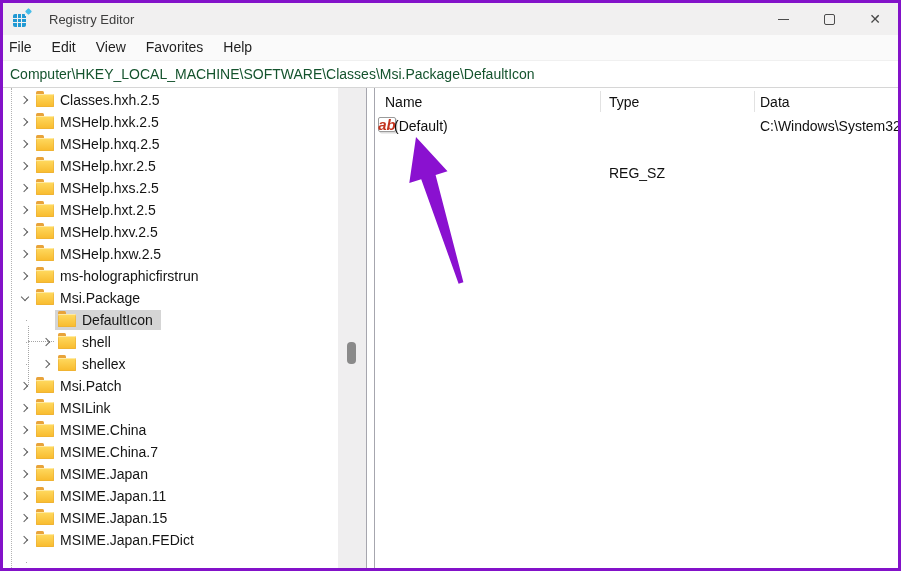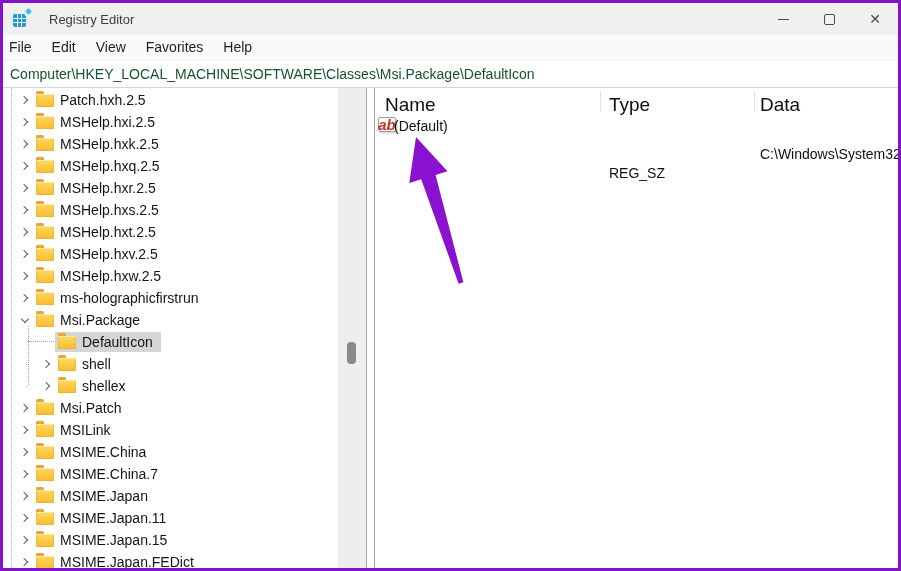--- a/index.html
+++ b/index.html
@@ -75,35 +75,35 @@
   .dot-sib  { position:absolute; left:23px; top:12px; bottom:0; width:1px;
               background:repeating-linear-gradient(to bottom, #a9a9a9 0 1px, transparent 1px 22px); }
   .dot-child-v { position:absolute; left:25px; top:238px; height:59px; width:0; border-left:1px dotted #a5a5a5; }
   .dot-child-h { position:absolute; left:25px; top:253px; width:26px; height:0; border-top:1px dotted #a5a5a5; }
   .vscroll { position:absolute; top:0; right:0; width:28px; height:100%; background:#efeeef; }
   .vthumb { position:absolute; left:9px; top:254px; width:9px; height:22px; background:#8a8a8a; border-radius:4px; }
   .splitter { width:7px; flex:none; background:#fff; border-left:1px solid #a6a6ae; border-right:1px solid #a6a6ae; cursor:col-resize; }
   
   .right-pane { flex:1; position:relative; background:#fff; overflow:hidden; }
   .cols-header { position:relative; height:27px; }
-  .col-label { position:absolute; top:6px; font-size:19px; color:#0f0f0f; }
+  .col-label { position:absolute; top:6px; font-size:14px; color:#0f0f0f; }
   .col-name { left:10px; } .col-type { left:234px; } .col-data { left:385px; }
   .col-sep { position:absolute; top:3px; height:21px; width:0; border-left:1px solid #e2e2e2; }
   .sep1 { left:225px; } .sep2 { left:379px; }
   .vrow { position:relative; height:22px; }
   .ab-icon {
     position:absolute; left:3px; top:2px; width:18px; height:15px; box-sizing:border-box;
     background:#fff; border:1px solid #9b9b9b; border-radius:2px;
     color:#c3331e; font-weight:bold; font-style:italic; font-size:15px;
     display:flex; align-items:center; justify-content:center;
     box-shadow:1.5px 1.5px 0 #dcdcdc;
   }
   .vfield { position:absolute; top:3px; font-size:14px; color:#101010; white-space:nowrap; }
   .vname { left:19px; } .vtype { left:234px;margin-top:47px; }
-  .vdata { left:385px; right:0; overflow:hidden;margin-top:28px; }
+  .vdata { left:385px; right:0; overflow:hidden; }
   
   .arrow-svg { position:absolute; left:-3px; top:-3px; width:901px; height:571px; pointer-events:none; z-index:10; }
 </style>
 </head>
 <body>
 
 <div class="window" style="--border-purple: #8312C9; --sel-bg: #d5d5d5;">
 
   <div class="titlebar">
     <div class="app-icon">
@@ -142,31 +142,24 @@
     <div class="tree-pane">
       <div class="dot-root"></div>
       <div class="dot-sib"></div>
       <div class="dot-child-v"></div>
       <div class="dot-child-h"></div>
       <div class="tree-rows">
   <div class="trow lvl1">
     <span class="chev"></span>
     <span class="node">
       <span class="folder"></span>
-      <span class="tlabel">Patch.hxh.2.5</span>
-    </span>
-  </div>
-
-  <div class="trow lvl1">
-    <span class="chev"></span>
-    <span class="node">
-      <span class="folder"></span>
-      <span class="tlabel">MSHelp.hxi.2.5</span>
-    </span>
-  </div>
+      <span class="tlabel">Classes.hxh.2.5</span>
+    </span>
+  </div>
+
 
   <div class="trow lvl1">
     <span class="chev"></span>
     <span class="node">
       <span class="folder"></span>
       <span class="tlabel">MSHelp.hxk.2.5</span>
     </span>
   </div>
 
   <div class="trow lvl1">

